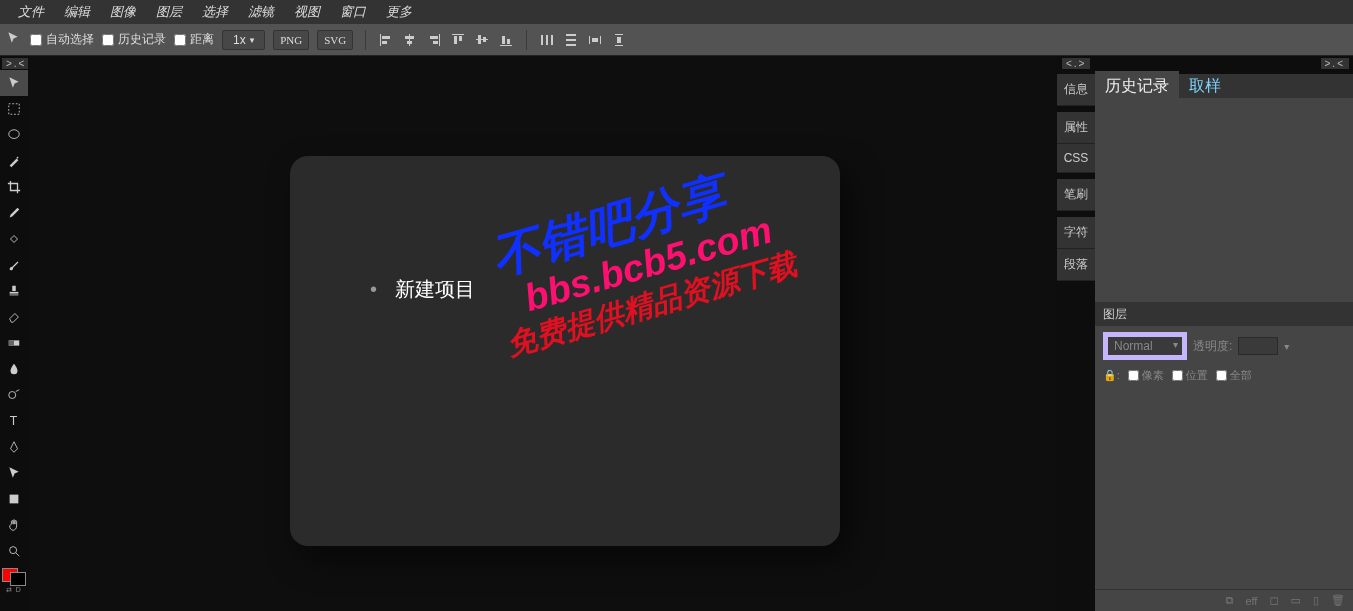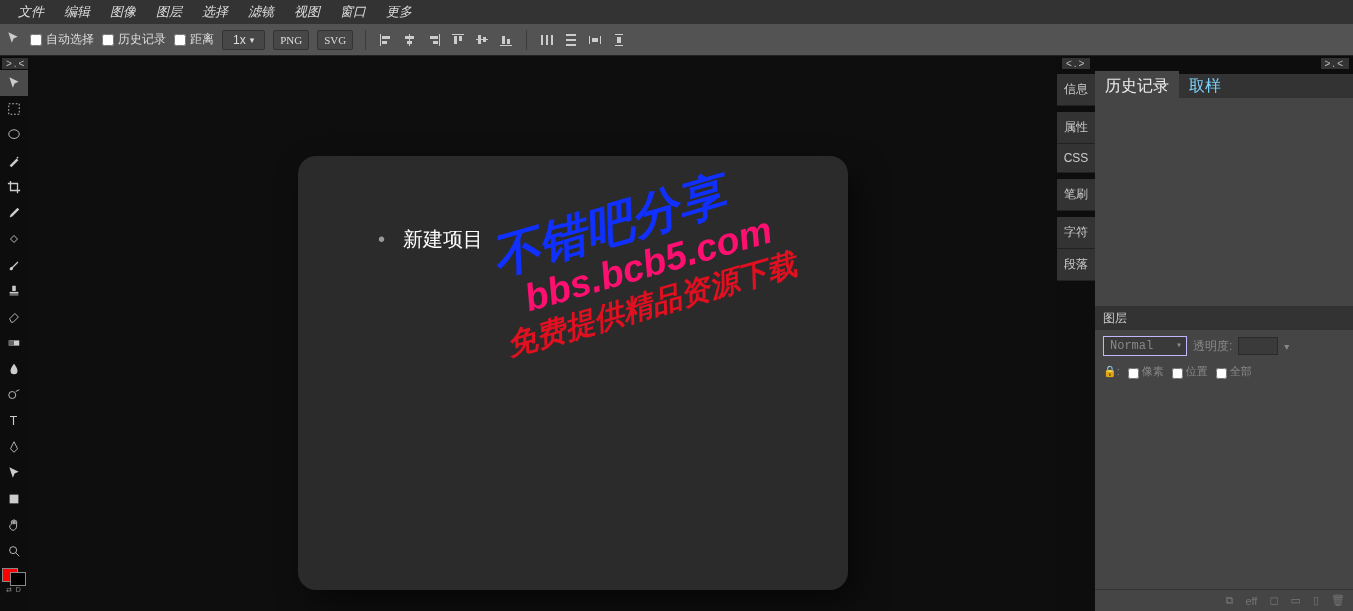--- a/index.html
+++ b/index.html
@@ -29,21 +29,21 @@
 .toolbar { position:absolute; left:0; top:70px; width:28px; display:flex; flex-direction:column; }
 .toolbar .tool { width:28px; height:26px; display:flex; align-items:center; justify-content:center; color:#ddd; }
 .toolbar .tool.active { background:#4a4a4a; }
 .toolbar .swatch { width:24px; height:18px; margin:4px auto 0; position:relative; }
 .toolbar .swatch .fg { position:absolute; left:0; top:0; width:16px; height:14px; background:#ff0000; border:1px solid #888;}
 .toolbar .swatch .bg { position:absolute; right:0; bottom:0; width:16px; height:14px; background:#000; border:1px solid #888;}
 .toolbar .micro { font-size:7px; text-align:center; color:#888; letter-spacing:1px;}
 
 
 .workspace { position:absolute; left:28px; top:56px; right:297px; bottom:0; background:#0e0e0e; }
-.welcome { position:absolute; left:270px; top:100px; width:550px; height:434px; background:#2b2b2b; border-radius:18px; box-shadow:10px 14px 30px rgba(0,0,0,.5); padding:56px 80px; }
+.welcome { position:absolute; left:262px; top:100px; width:550px; height:390px; background:#2b2b2b; border-radius:18px; box-shadow:10px 14px 30px rgba(0,0,0,.5); padding:106px 80px; }
 .welcome ul { list-style:none; }
 .welcome li { color:#fff; font-size:20px; margin:14px 0; display:flex; align-items:center; gap:18px;}
 .welcome li::before { content:"•"; color:#999; font-size:20px; }
 .welcome li.link span { text-decoration:underline; }
 
 
 .wm { position:absolute; left:470px; top:130px; transform:rotate(-16deg); pointer-events:none; font-weight:bold; font-style:italic; }
 .wm .l1 { color:#1030ff; font-size:48px; font-family:"STKaiti","KaiTi",cursive; }
 .wm .l2 { color:#ff1070; font-size:38px; font-weight:bold; margin-top:-6px; margin-left:20px;}
 .wm .l3 { color:#e01020; font-size:30px; font-family:"STKaiti","KaiTi",cursive; margin-top:-2px; margin-left:-10px;}
@@ -54,25 +54,25 @@
 .vtabs .vtab.sep { height:6px; padding:0; background:transparent; border:none;}
 
 
 .rpanel { position:absolute; right:0; top:74px; width:258px; bottom:0; background:#454545; display:flex; flex-direction:column; }
 .rpanel .tabs { height:24px; display:flex; background:#333; align-items:center; font-size:16px;}
 .rpanel .tabs span { padding:5px 10px; color:#7dd3fc;}
 .rpanel .tabs span.active { background:#454545; color:#eee;}
 .rpanel .body { flex:1; }
 .rpanel .layers-head { height:24px; background:#333; display:flex; align-items:center; padding:0 8px; font-size:12px;}
 .rpanel .layers-opts { padding:6px 8px; display:flex; align-items:center; gap:6px; font-size:12px; color:#888;}
-.rpanel .layers-opts .blend { background:#3a3a3a; border:1px solid #c4b5fd; padding:2px 18px 2px 6px; position:relative; color:#888; min-width:84px;font-family:Liberation Mono, monospace;}
+.rpanel .layers-opts .blend { background:#3a3a3a; border:5px solid #c4b5fd; padding:2px 18px 2px 6px; position:relative; color:#888; min-width:84px;}
 .rpanel .layers-opts .blend::after{content:"▾"; position:absolute; right:4px; top:2px; font-size:10px;}
 .rpanel .layers-opts .op-val { width:40px; height:18px; background:#3a3a3a; border:1px solid #2a2a2a;}
 .rpanel .locks { padding:2px 8px; display:flex; align-items:center; gap:8px; font-size:11px; color:#888;}
-.rpanel .locks label{display:flex;align-items:flex-end;gap:3px;}
+.rpanel .locks label{display:flex;align-items:center;gap:3px;}
 .rpanel .locks input{width:11px;height:11px;}
 .rpanel .footer { height:22px; border-top:1px solid #333; display:flex; justify-content:flex-end; align-items:center; gap:12px; padding:0 8px; color:#888; font-size:11px;}
 .rpanel .footer span{opacity:.7;}
 svg { fill:#ccc; }
 </style>
 </head>
 <body>
 
 <div class="menubar">
   <span>文件</span>

